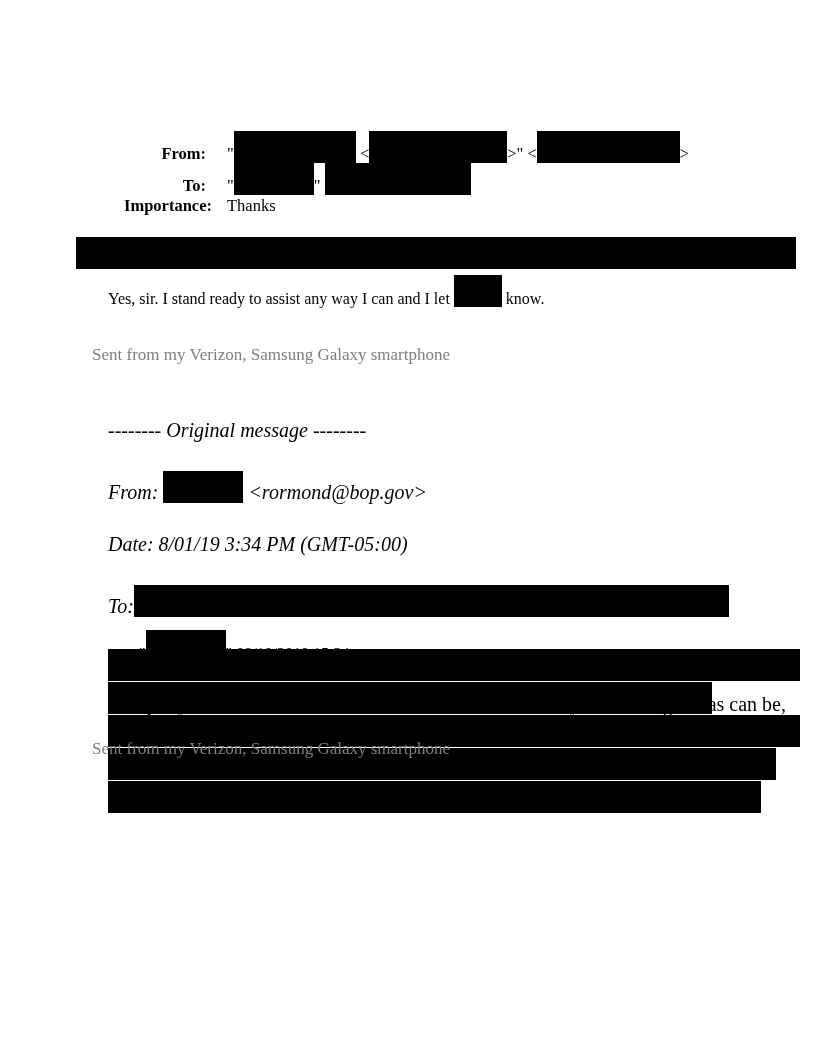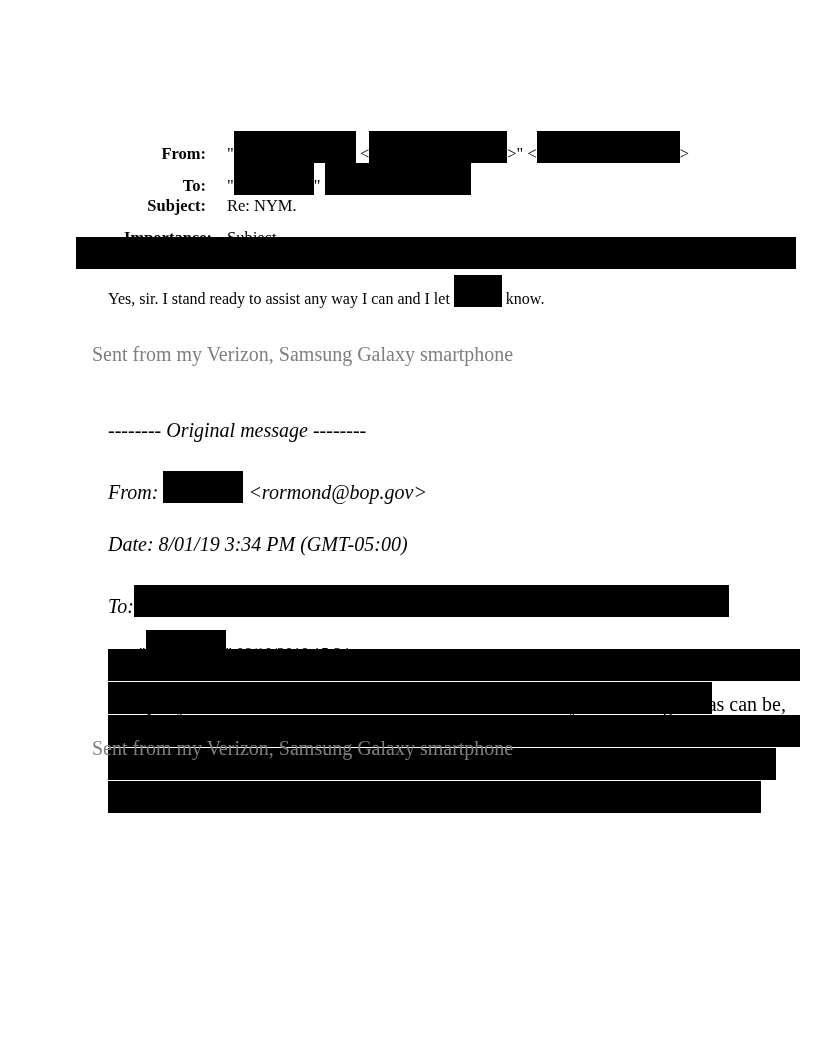--- a/index.html
+++ b/index.html
@@ -17,21 +17,21 @@
   
   .redact {
     display:inline-block; background:var(--redaction,#000);
     height:16px; vertical-align:text-bottom;
   }
   .rline { background:var(--redaction,#000); height:17px; margin-bottom:1px; }
   
   .divider { position:absolute; top:205px; left:44px; width:720px; height:3px; background:var(--divider,#000); }
   
   .reply { position:absolute; top:227px; left:60px; width:740px; font-size:16px; line-height:19px; white-space:pre-wrap; }
-  .sig { position:absolute; left:44px; font-size:20px; line-height:17px; color:var(--sig-gray,#7f7f7f); white-space:pre-wrap;text-align:center; }
+  .sig { position:absolute; left:44px; font-size:17px; line-height:17px; color:var(--sig-gray,#7f7f7f); white-space:pre-wrap;text-align:center; }
   .sig1 { top:298px; }
   .sig2 { top:692px; }
   .orig { position:absolute; top:357px; left:44px; width:772px; font-size:20px; line-height:18px;font-style:italic; }
   .orig .tline { white-space:pre-wrap; }
   .quoted { position:absolute; top:566px; left:44px; width:772px; }
   .attribution { font-size:16px; line-height:18px; white-space:pre-wrap; }
   .sans {
     font-family:Liberation Serif, serif;
     font-size:20px; line-height:18px; white-space:pre-wrap;
   }
@@ -44,26 +44,22 @@
   <div class="header">
     <div class="hrow">
       <div class="hlabel">From:</div>
       <div class="hvalue">"<span class="redact" style="width: 122px; height: 20px;"></span> &lt;<span class="redact" style="width: 138px; height: 20px;"></span>&gt;" &lt;<span class="redact" style="width: 143px; height: 20px;"></span>&gt;</div>
     </div>
     <div class="hrow">
       <div class="hlabel">To:</div>
       <div class="hvalue">"<span class="redact" style="width: 80px; height: 20px;"></span>" <span class="redact" style="width: 146px; height: 20px;"></span></div>
     </div>
     <div class="hrow">
-      <div class="hlabel">Subject:</div>
-      <div class="hvalue">Re: NYM.</div>
-    </div>
-    <div class="hrow">
       <div class="hlabel">Importance:</div>
-      <div class="hvalue">Subject</div>
+      <div class="hvalue">Thanks</div>
     </div>
   </div>
 
   <div class="divider"></div>
 
   <p class="reply">Yes, sir. I stand ready to assist any way I can and I let <span class="redact" style="width: 48px;"></span> know.</p>
 
   <p class="sig sig1">Sent from my Verizon, Samsung Galaxy smartphone</p>
 
   <div class="orig">

